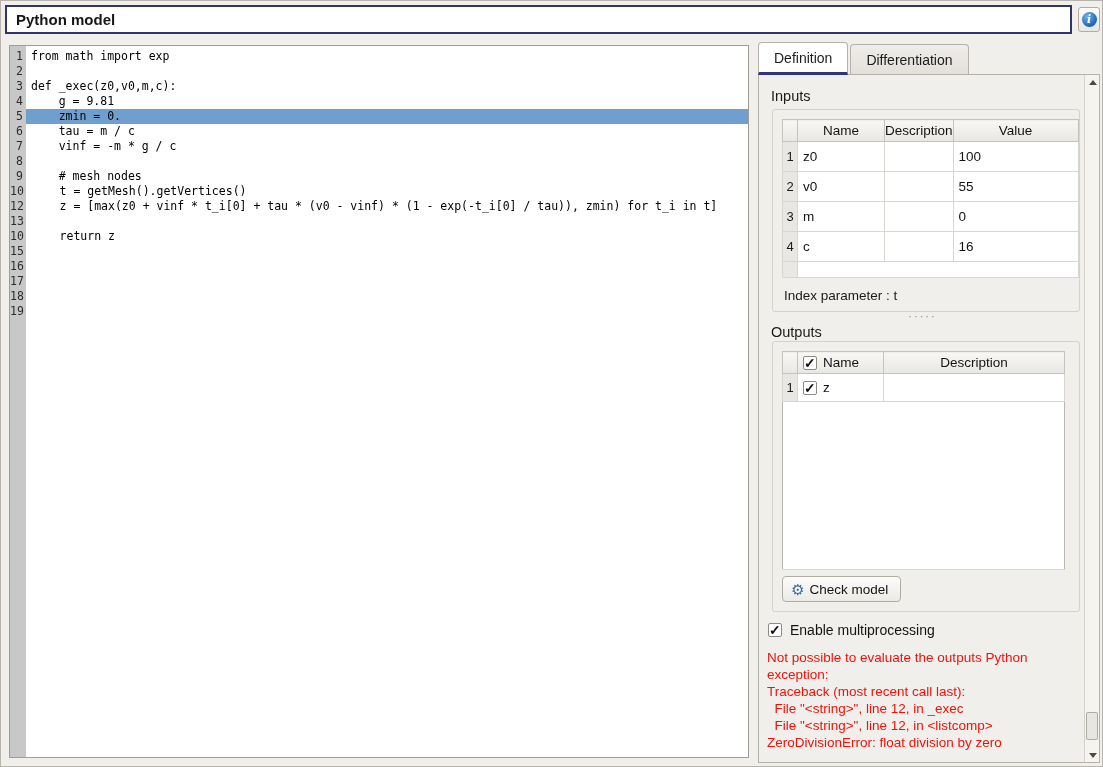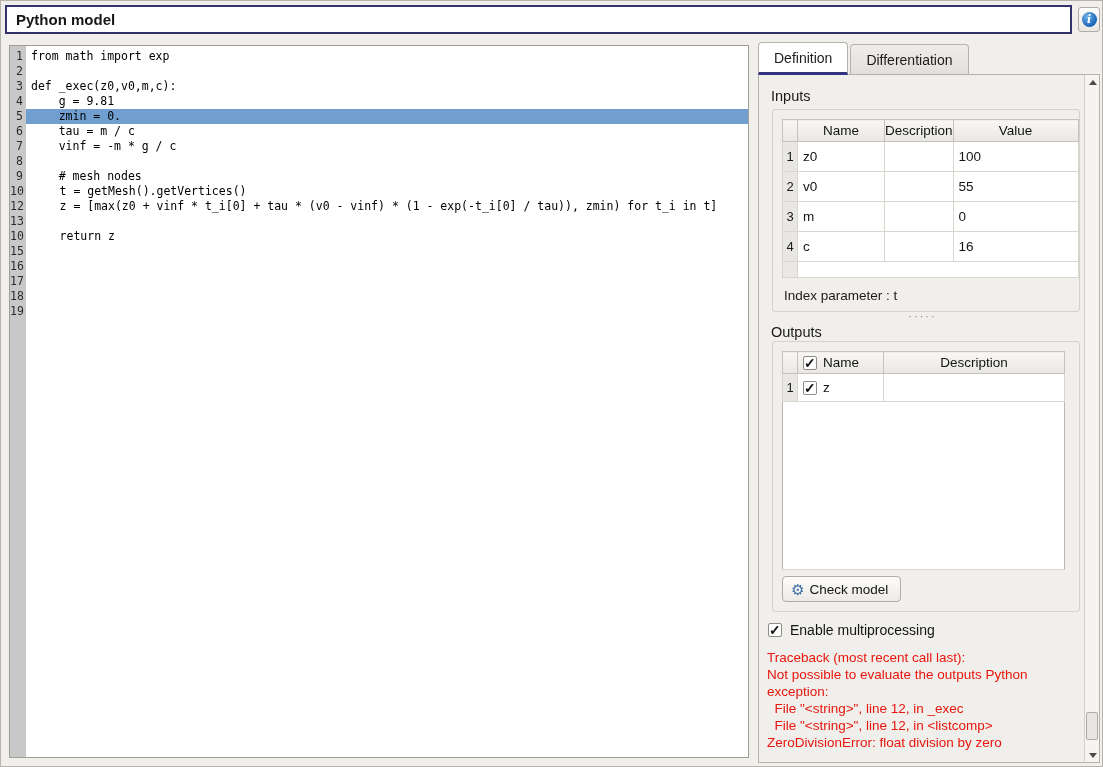--- a/index.html
+++ b/index.html
@@ -219,21 +219,21 @@
         <span class="gear">⚙</span>
         <span>Check model</span>
       </button>
     </div>
 
     <div class="multiproc">
       <span class="cb checked" id="mp-cb"></span>
       <span>Enable multiprocessing</span>
     </div>
 
-    <div class="error" id="error-box"><div>Traceback (most recent call last):</div><div>Not possible to evaluate the outputs Python exception:</div><div>  File "&lt;string&gt;", line 12, in _exec</div><div>  File "&lt;string&gt;", line 12, in &lt;listcomp&gt;</div><div>ZeroDivisionError: float division by zero</div></div>
+    <div class="error" id="error-box"><div>Not possible to evaluate the outputs Python exception:</div><div>Traceback (most recent call last):</div><div>  File "&lt;string&gt;", line 12, in _exec</div><div>  File "&lt;string&gt;", line 12, in &lt;listcomp&gt;</div><div>ZeroDivisionError: float division by zero</div></div>
 
     <div class="sbar">
       <div class="sbtn up">
           <div class="tri-up"></div>
         </div>
       <div class="sthumb"></div>
       <div class="sbtn down">
           <div class="tri-down"></div>
         </div>
     </div>

